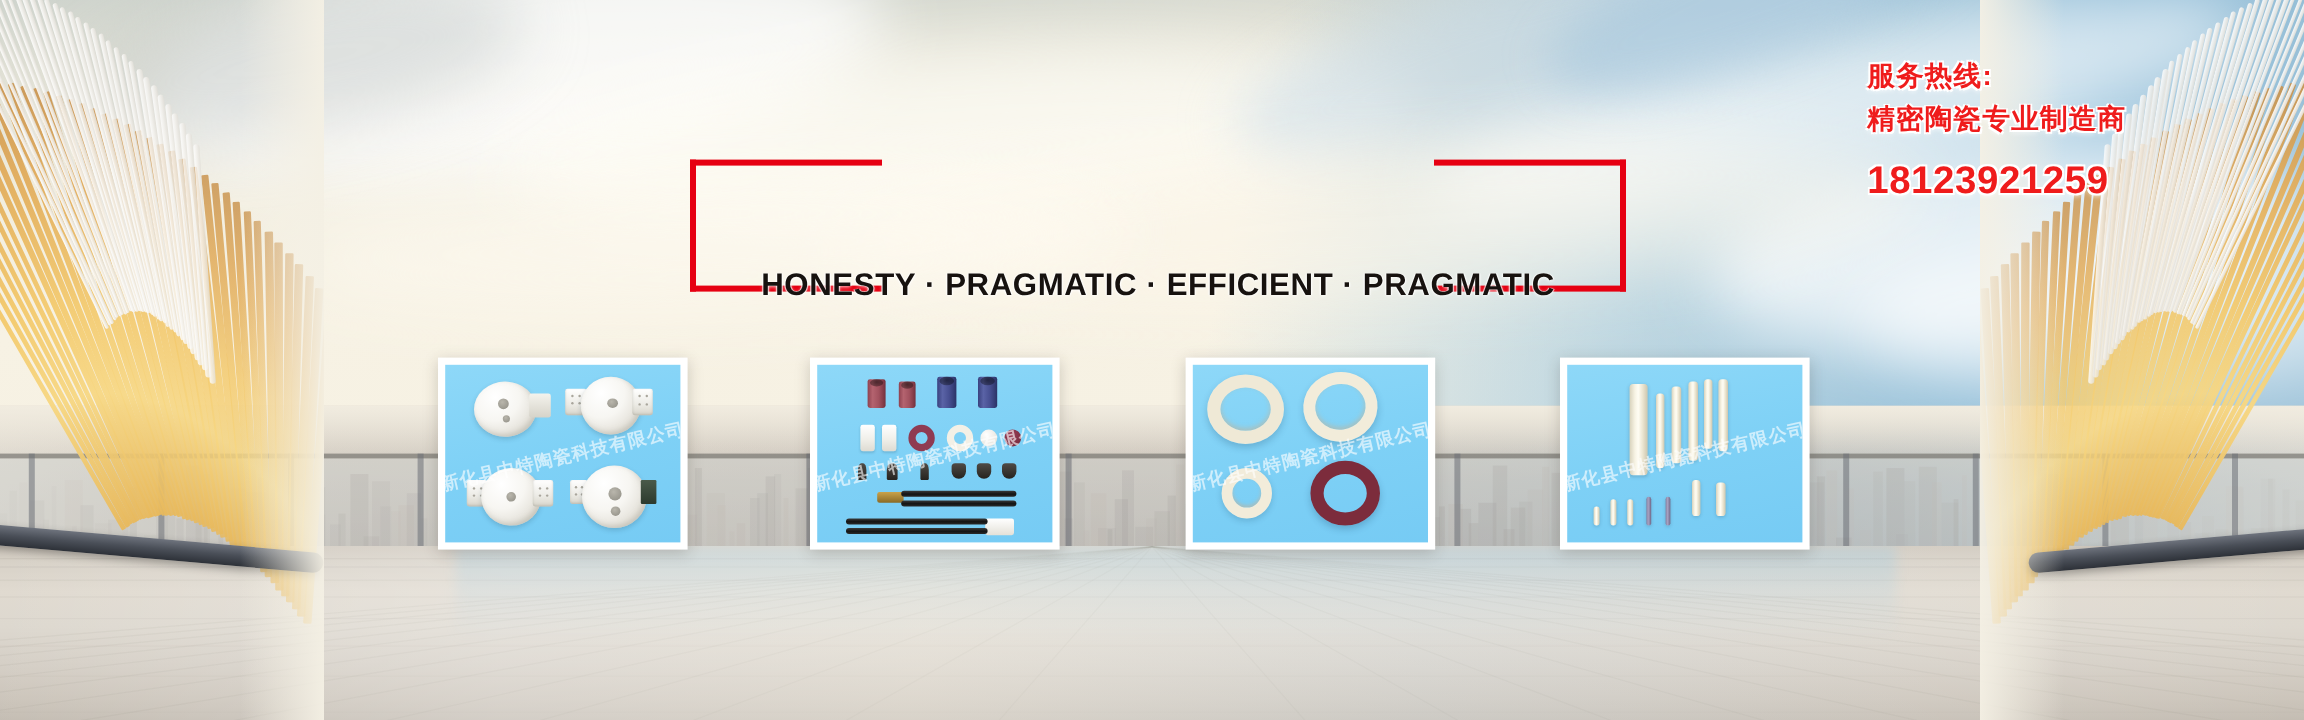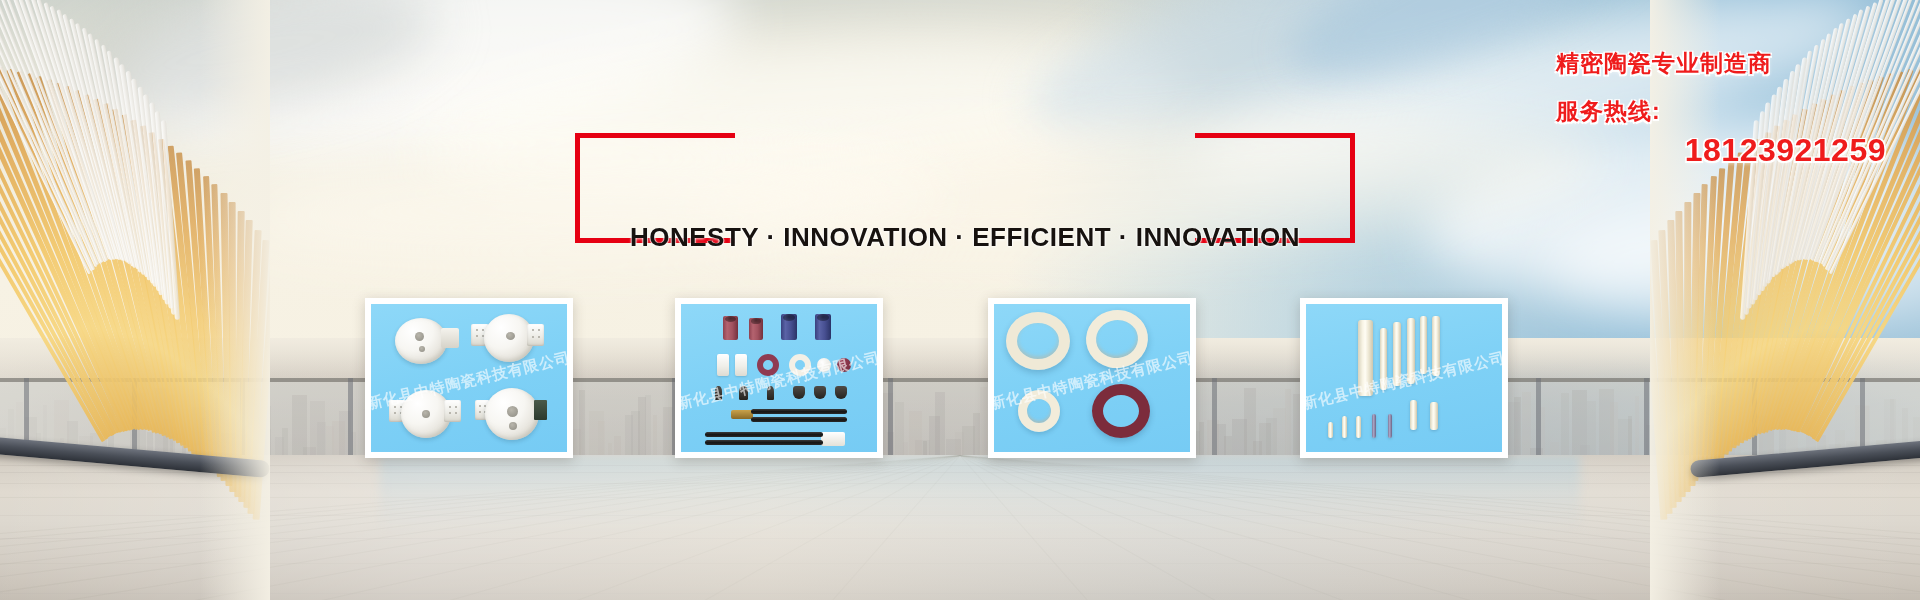--- a/index.html
+++ b/index.html
@@ -125,21 +125,21 @@
     font-size:26px;font-weight:700;color:#17120f;letter-spacing:.5px;
     white-space:nowrap;
     text-shadow:0 1px 3px rgba(255,255,255,.85), -1px 0 0 rgba(255,255,255,.6), 1px 0 0 rgba(255,255,255,.6);}
 
   
   .contact{position:absolute;left:1556px;top:48px;width:330px;}
   .contact .line{color:#ef1c1c;font-weight:700;white-space:nowrap;
     text-shadow:-1.5px -1.5px 0 #fff,1.5px -1.5px 0 #fff,-1.5px 1.5px 0 #fff,1.5px 1.5px 0 #fff,0 2px 4px rgba(255,255,255,.8);}
   .contact .tagline{font-size:23px;letter-spacing:1px;margin-bottom:17px;}
   .contact .hotline-label{font-size:23px;letter-spacing:1px;margin-bottom:5px;}
-  .contact .phone{font-size:32px;letter-spacing:.5px;text-align:right;}
+  .contact .phone{font-size:32px;letter-spacing:.5px;}
 
   
   .panel{position:absolute;top:298px;width:196px;height:148px;
     background:#fff;padding:6px;box-sizing:content-box;
     box-shadow:0 3px 12px rgba(60,50,40,.22);}
   .panel .inner{position:relative;width:100%;height:100%;overflow:hidden;
     background:linear-gradient(168deg,#8ed8f8 0%,#7fd1f6 48%,#76cbf4 100%);}
   .wm{position:absolute;left:50%;top:52%;transform:translate(-50%,-50%) rotate(-13deg);
     white-space:nowrap;font-size:15px;font-weight:700;color:rgba(255,255,255,.62);
     letter-spacing:1px;pointer-events:none;z-index:5;
@@ -662,26 +662,26 @@
 
   <div class="slogan-wrap">
     <div class="bracket">
       <div class="br br-tl-h"></div>
       <div class="br br-tr-h"></div>
       <div class="br br-l-v"></div>
       <div class="br br-r-v"></div>
       <div class="br br-bl-h"></div>
       <div class="br br-br-h"></div>
     </div>
-    <div class="slogan-en">HONESTY · INNOVATION · EFFICIENT · INNOVATION</div>
+    <div class="slogan-en">HONESTY · PRAGMATIC · EFFICIENT · PRAGMATIC</div>
   </div>
 
   <div class="contact">
+    <div class="line hotline-label">服务热线:</div>
     <div class="line tagline">精密陶瓷专业制造商</div>
-    <div class="line hotline-label">服务热线:</div>
     <div class="line phone">18123921259</div>
   </div>
 
   <div class="panel" id="p1" style="left:365px;">
     <div class="inner">
       <div class="wm">新化县中特陶瓷科技有限公司</div>
 
       <div class="pt holder" style="left:24px;top:14px;width:52px;height:46px;">
         <div class="hole" style="left:20px;top:14px;width:9px;height:9px;"></div>
         <div class="hole" style="left:24px;top:28px;width:6px;height:6px;"></div>

